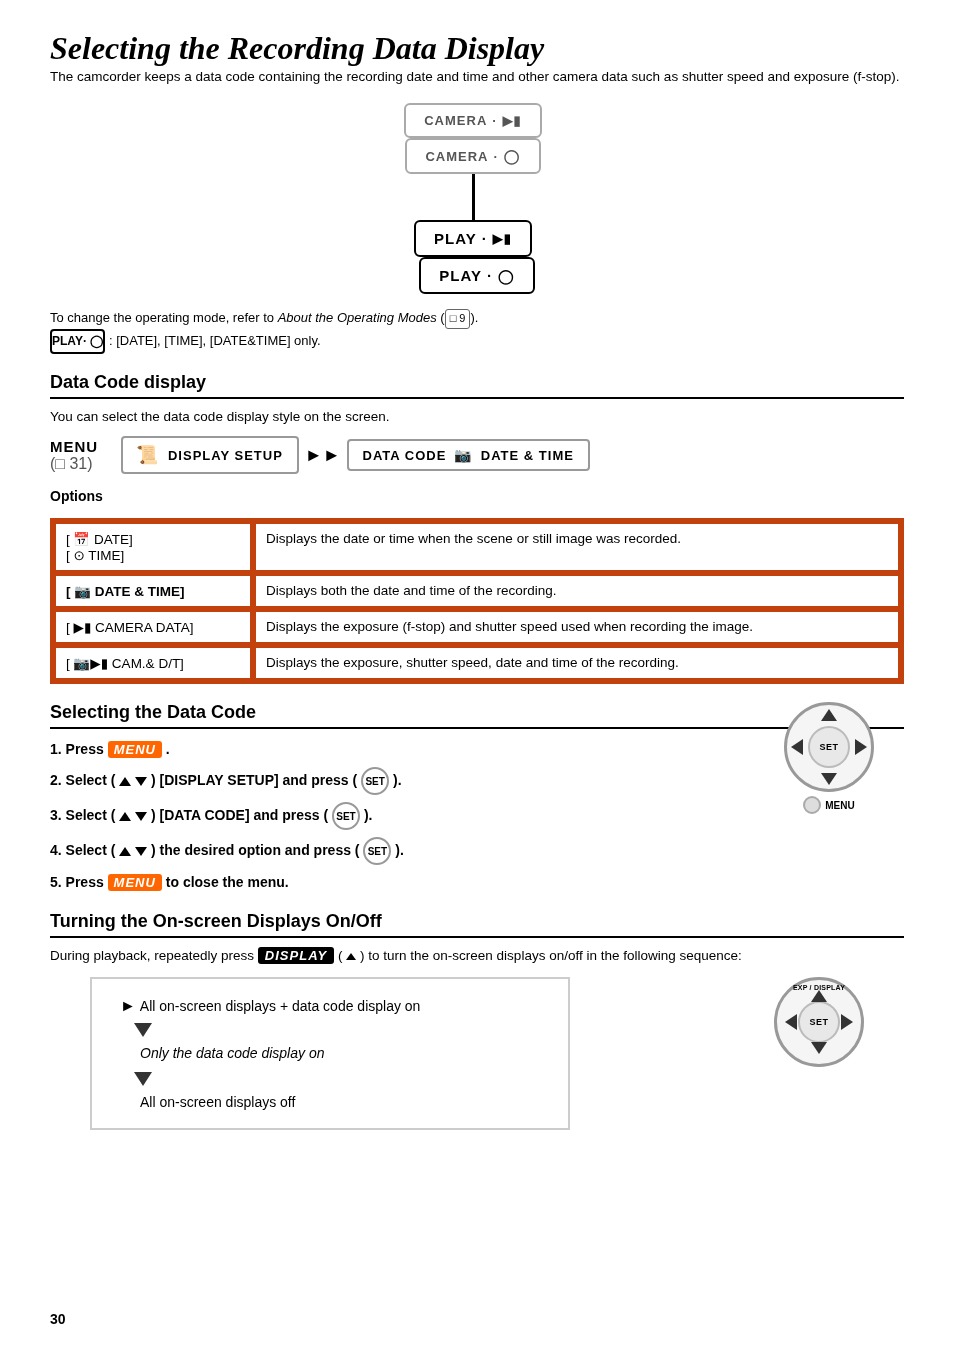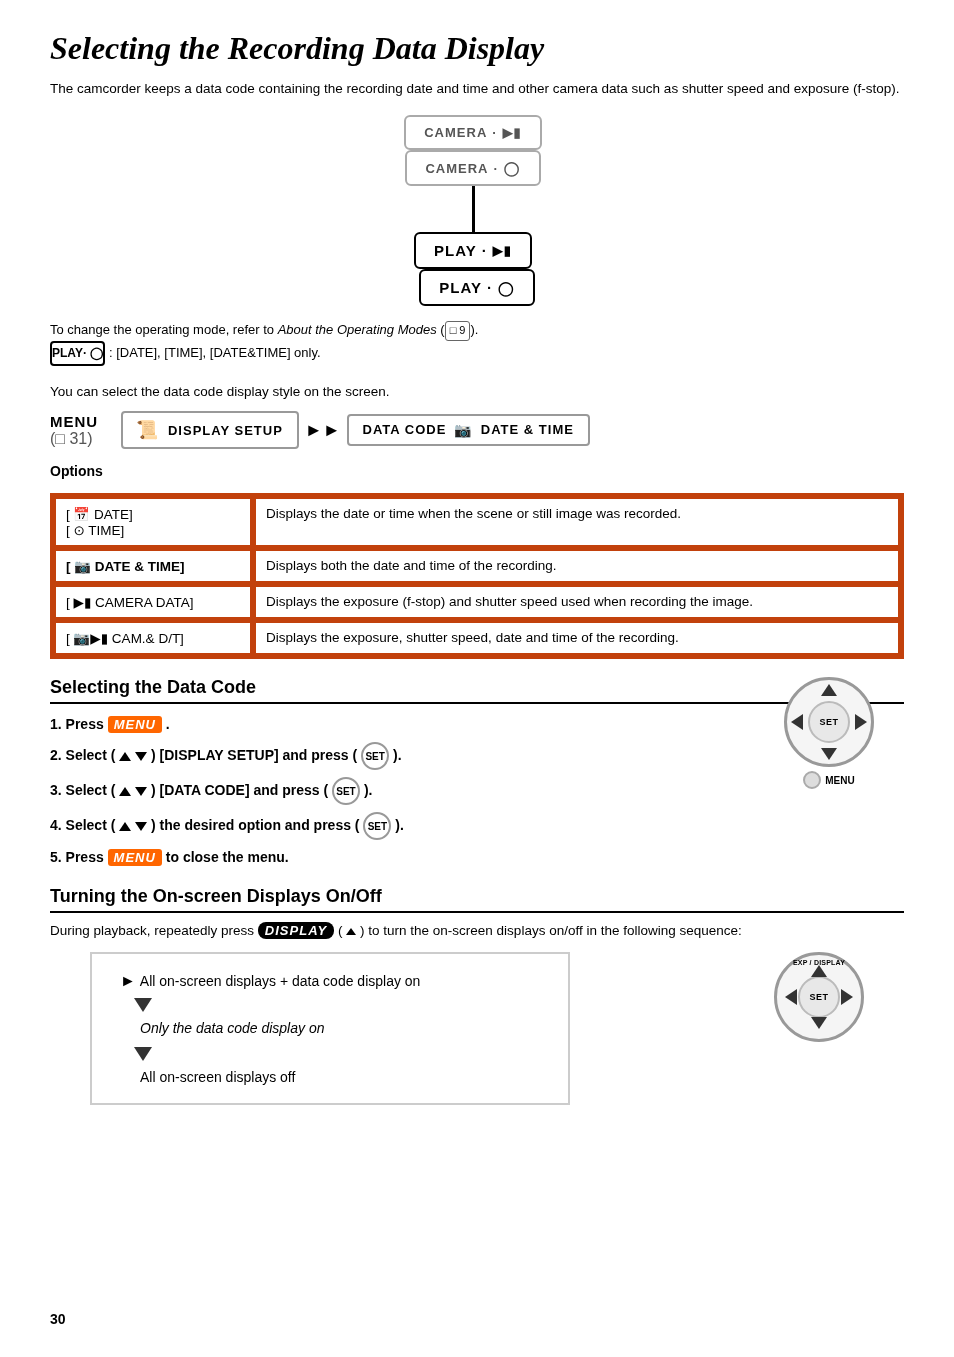--- a/index.html
+++ b/index.html
@@ -11,21 +11,21 @@
       width: 954px;
       min-height: 1357px;
       padding: 30px 50px 40px 50px;
       position: relative;
     }
     .page-title {
       font-size: 32px;
       font-weight: bold;
       font-style: italic;
       font-family: 'Times New Roman', Times, serif;
-      margin-bottom: 12px;
+      margin-bottom: 0;
     }
     .intro-text {
       font-size: 13.5px;
       margin-bottom: 16px;
       line-height: 1.5;
     }
     
     .mode-buttons {
       display: flex;
       gap: 0;
@@ -124,21 +124,21 @@
       color: #000;
     }
     .menu-box2 {
       border: 2px solid #999;
       border-radius: 4px;
       padding: 6px 14px;
       font-size: 13px;
       font-weight: bold;
       letter-spacing: 1px;
       display: flex;
-      align-items: flex-start;
+      align-items: center;
       gap: 8px;
       background: #fff;
     }
     
     .options-heading {
       font-weight: bold;
       font-size: 14px;
       margin-bottom: 14px;
     }
     .options-table {
@@ -290,21 +290,21 @@
     
     .onscreen-section {
       margin-bottom: 16px;
     }
     .display-tag {
       background: #000;
       color: #fff;
       font-weight: bold;
       font-style: italic;
       padding: 1px 7px;
-      border-radius: 8px;
+      border-radius: 3px;
       font-size: 13px;
       letter-spacing: 1px;
       margin-top: 23px;
     }
     
     .flow-box {
       border: 2px solid #ccc;
       border-radius: 0;
       padding: 18px 20px 18px 14px;
       width: 480px;
@@ -438,20 +438,21 @@
   <span> (<span class="inline-ref">□ 9</span>).</span>
   <br>
   <span class="inline-btn" style="font-size:12px;font-weight:bold;border:2px solid #000;border-radius:4px;padding:1px 0;display:inline-flex;align-items:center;gap:3px;">
     <span>PLAY·</span>
     <span>◯</span>
   </span>
   <span> : [DATE], [TIME], [DATE&amp;TIME] only.</span>
 </p>
 
 <div>
+  <h2 class="section-heading">Data Code display</h2>
   <p class="section-sub">You can select the data code display style on the screen.</p>
 
   <div class="menu-row">
     <div style="display:flex;flex-direction:column;align-items:flex-start;margin-right:14px;">
       <span class="menu-label">MENU</span>
       <span class="menu-ref">(□ 31)</span>
     </div>
     <div class="menu-box">
       <span style="font-size:18px;">📜</span>
       <span style="letter-spacing:1px;">DISPLAY SETUP</span>

